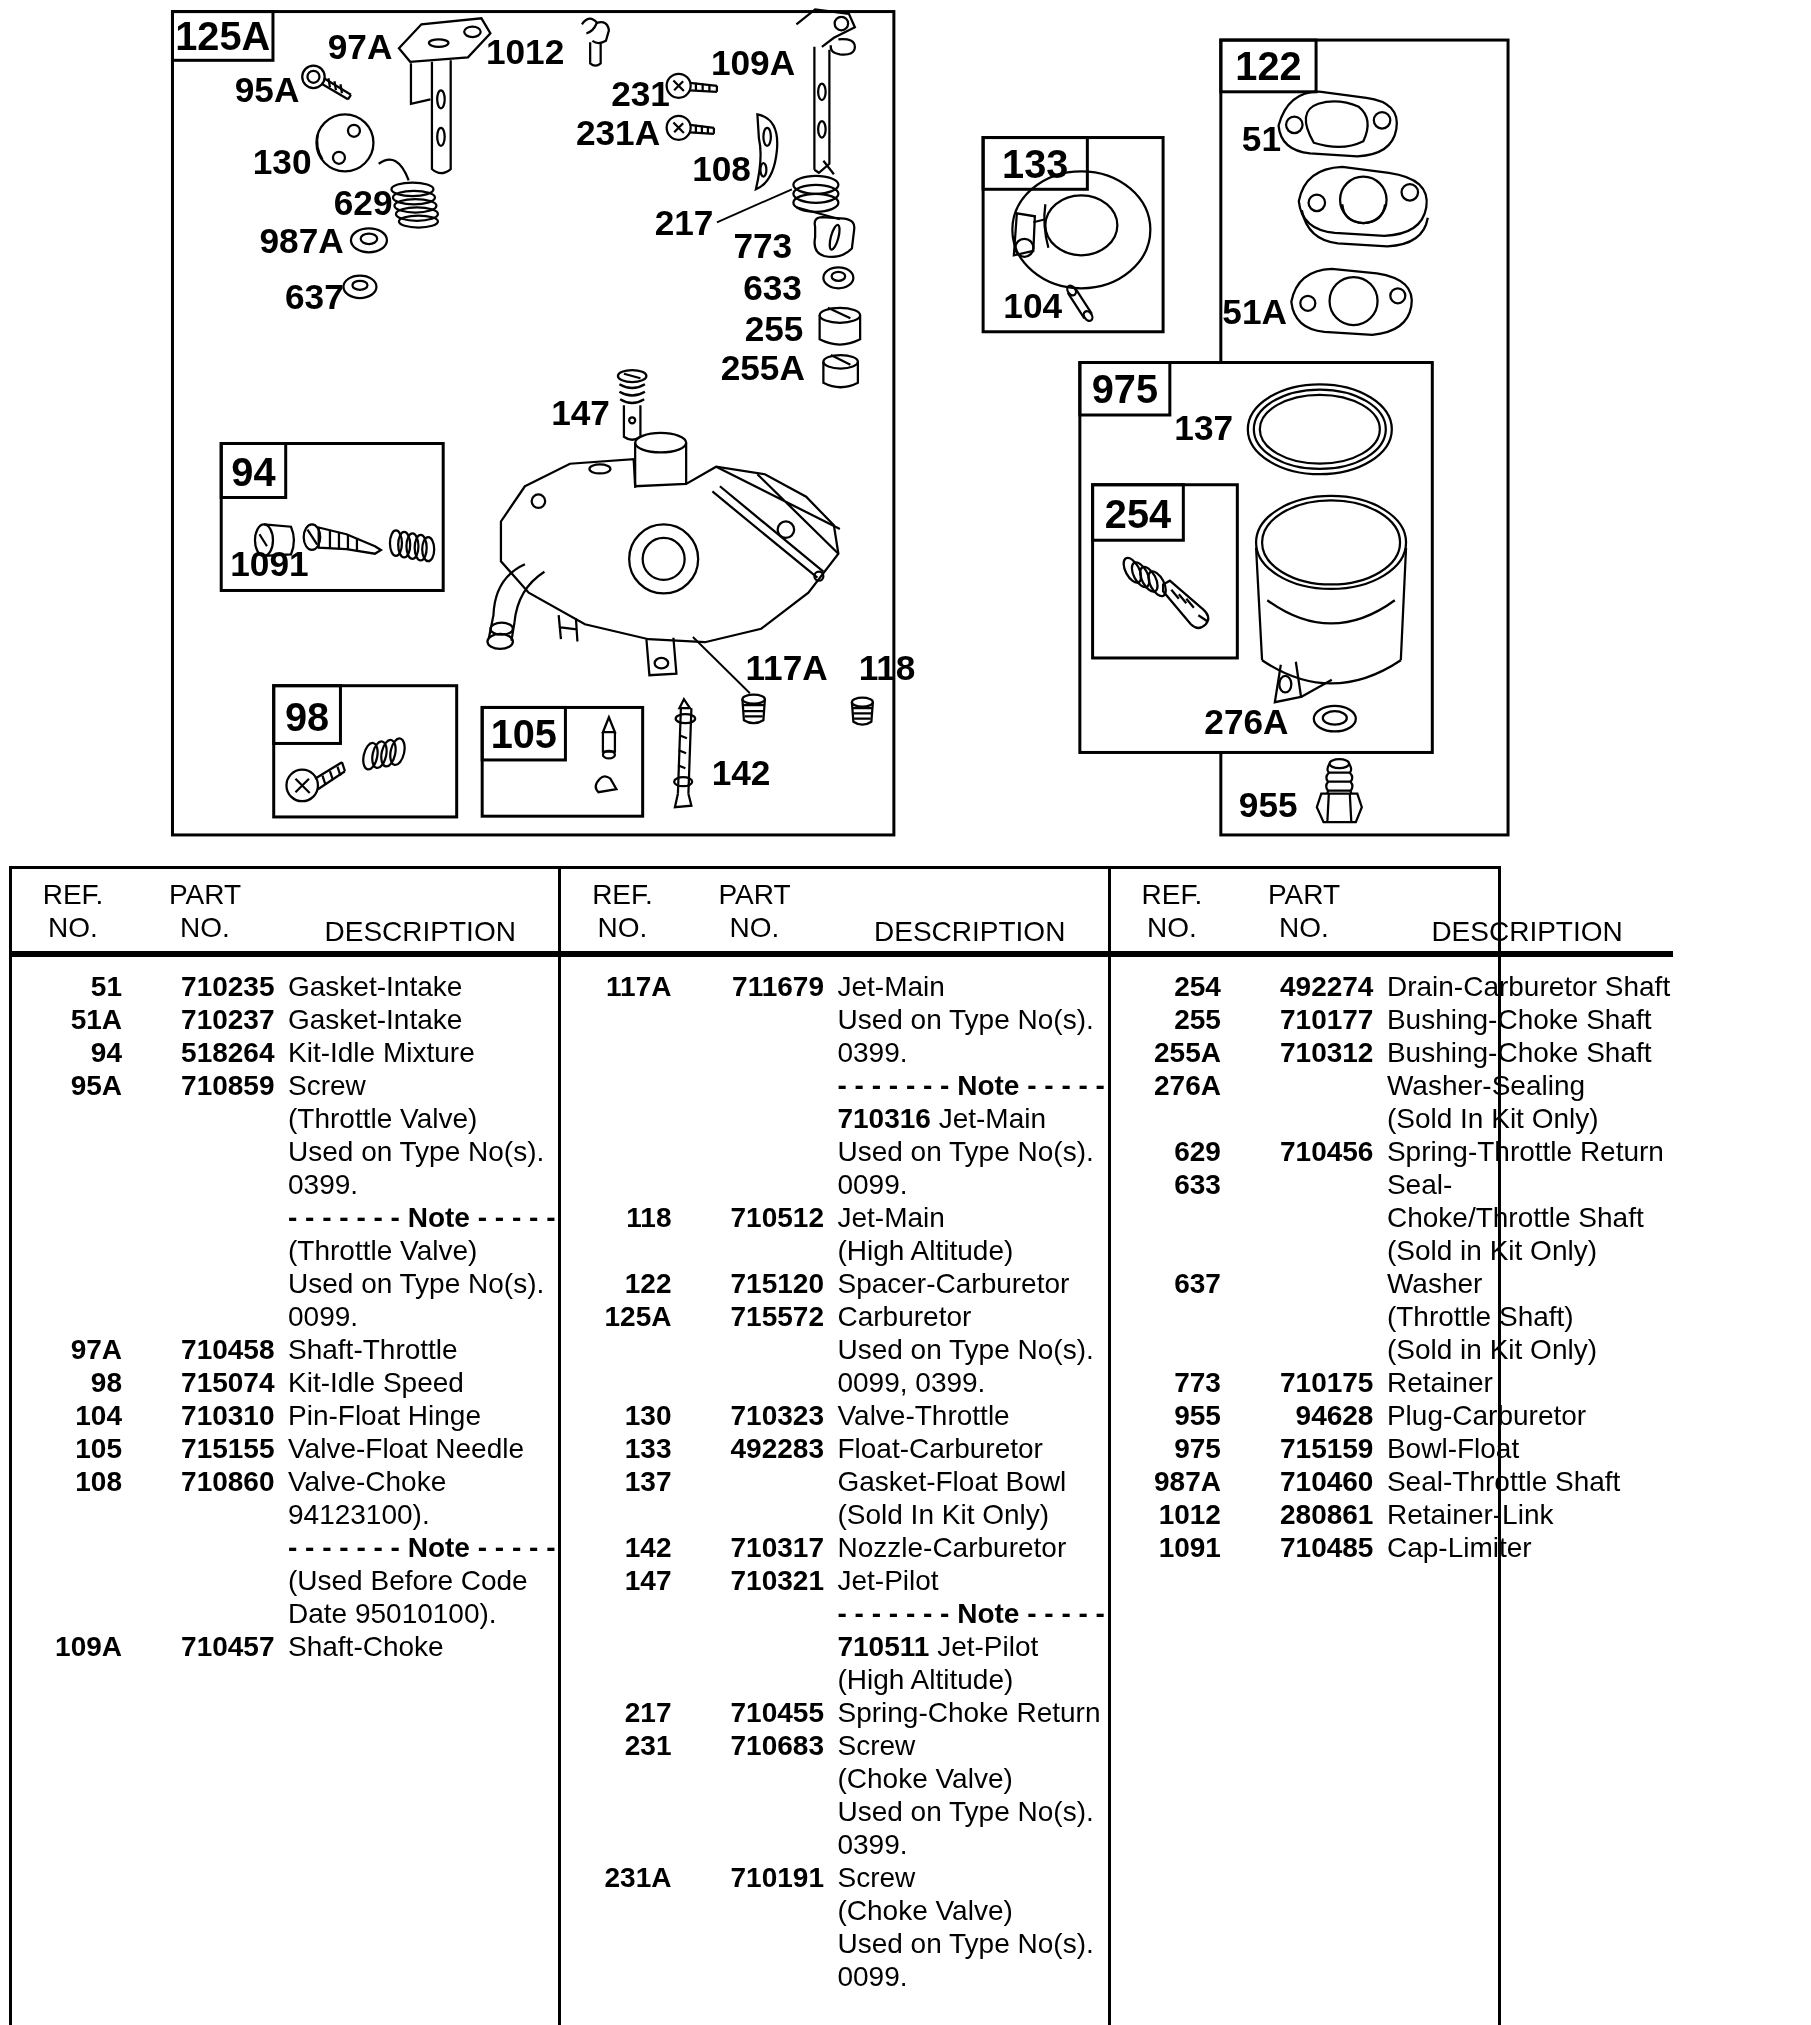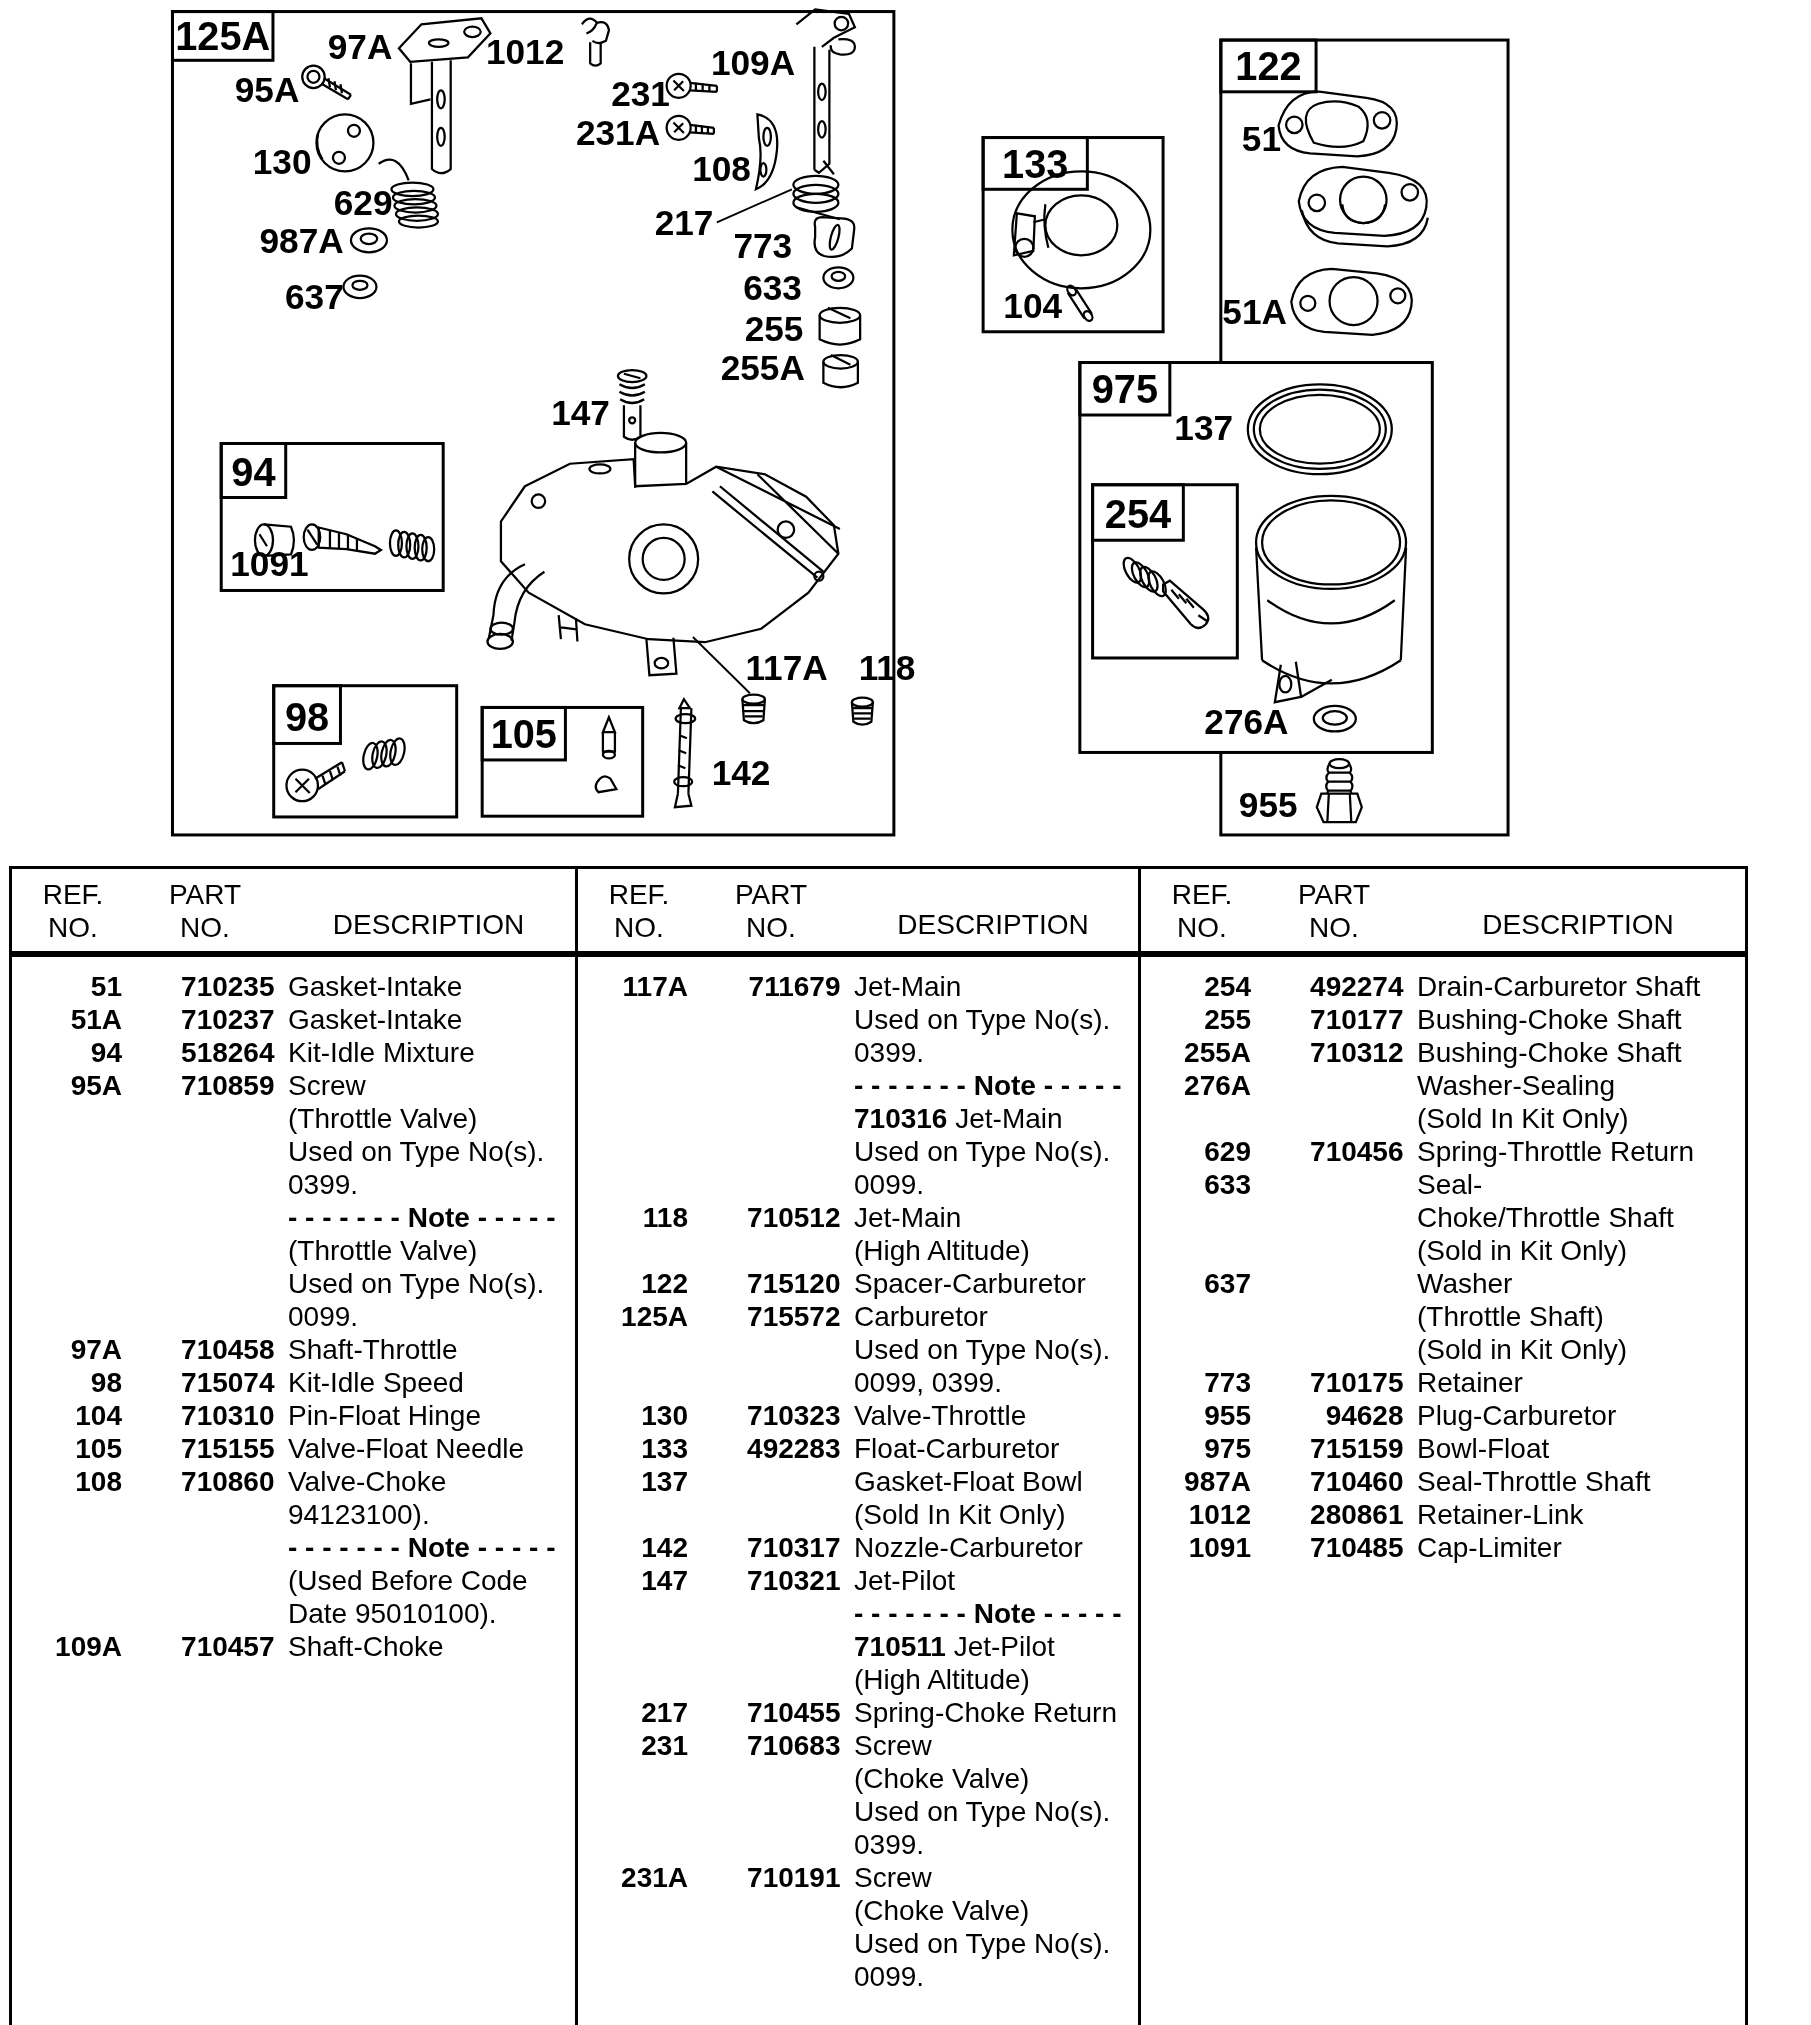--- a/index.html
+++ b/index.html
@@ -6,32 +6,32 @@
   body{width:1811px;height:2025px;position:relative;overflow:hidden;
        font-family:"Liberation Sans",sans-serif;color:#000;}
   .diagram{position:absolute;left:0;top:0;width:1811px;height:863px;}
   svg{display:block;}
   svg .boxlabel{font-family:"Liberation Sans",sans-serif;font-size:53px;font-weight:bold;fill:#000;}
   svg .callout{font-family:"Liberation Sans",sans-serif;font-size:47px;font-weight:bold;fill:#000;}
   svg .ln{stroke:#000;stroke-width:3;fill:none;}
   svg .bx{stroke:#000;stroke-width:4;fill:#ffffff;}
   svg .bxl{stroke:#000;stroke-width:4;fill:none;}
 
-  .ptable{position:absolute;left:9px;top:866px;width:1739px;height:1159px;
+  .ptable{position:absolute;left:9px;top:866px;width:1492px;height:1159px;
           border:3.8px solid #000;border-bottom:none;display:flex;box-sizing:border-box;}
   .pcol{box-sizing:border-box;display:flex;flex-direction:column;}
   .pcol1{width:566px;border-right:3.8px solid #000;}
   .pcol2{width:563px;border-right:3.8px solid #000;}
   .pcol3{flex:1;}
   .phead{height:73px;border-bottom:6.8px solid #000;display:grid;
          grid-template-columns:98px 139px 1fr;column-gap:13.5px;
          padding:9px 6px 0 12px;font-size:28px;line-height:33px;}
   .phc{text-align:center;}
   .phc .l2{display:block;}
-  .phdesc{display:flex;align-items:flex-end;justify-content:center;padding-bottom:10px;}
+  .phdesc{display:flex;align-items:flex-end;justify-content:center;padding-bottom:3px;}
   .pbody{padding-top:12.8px;font-size:28px;line-height:33px;}
   .prow{display:grid;grid-template-columns:98px 139px 1fr;column-gap:13.5px;
         padding-left:12px;padding-right:3px;}
   .pref,.ppart{text-align:right;font-weight:bold;white-space:nowrap;}
   .pdesc{white-space:nowrap;}
   .pdesc b{font-weight:bold;}
 </style>
 </head>
 <body>
 

